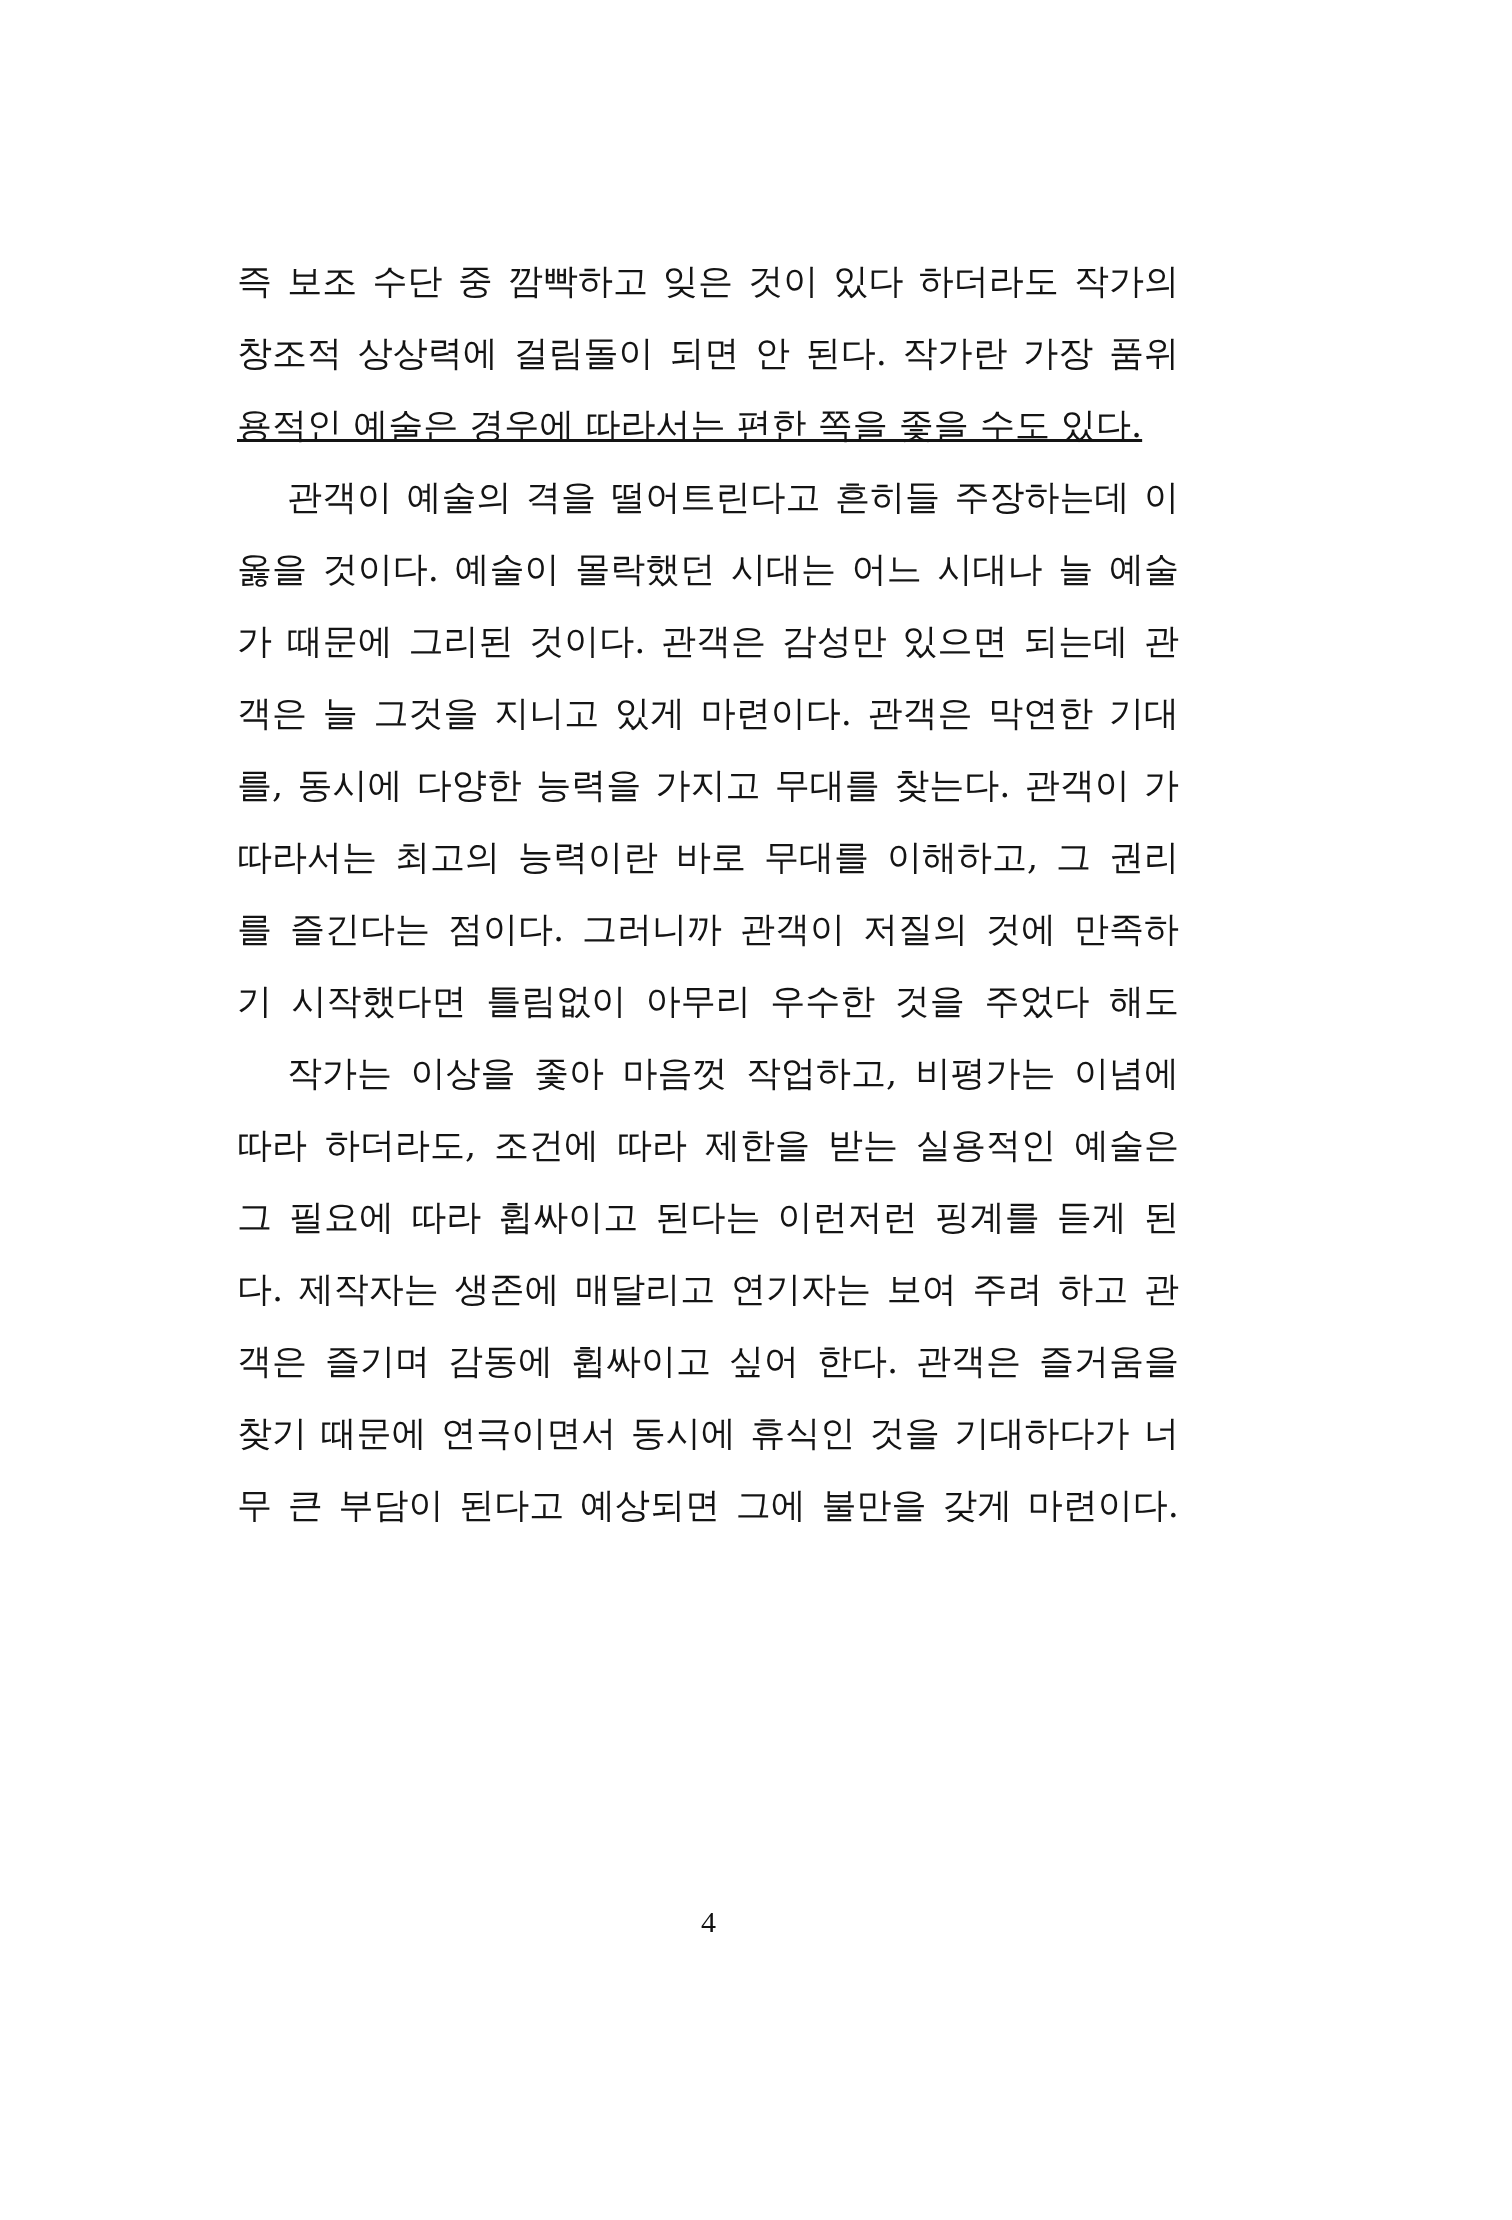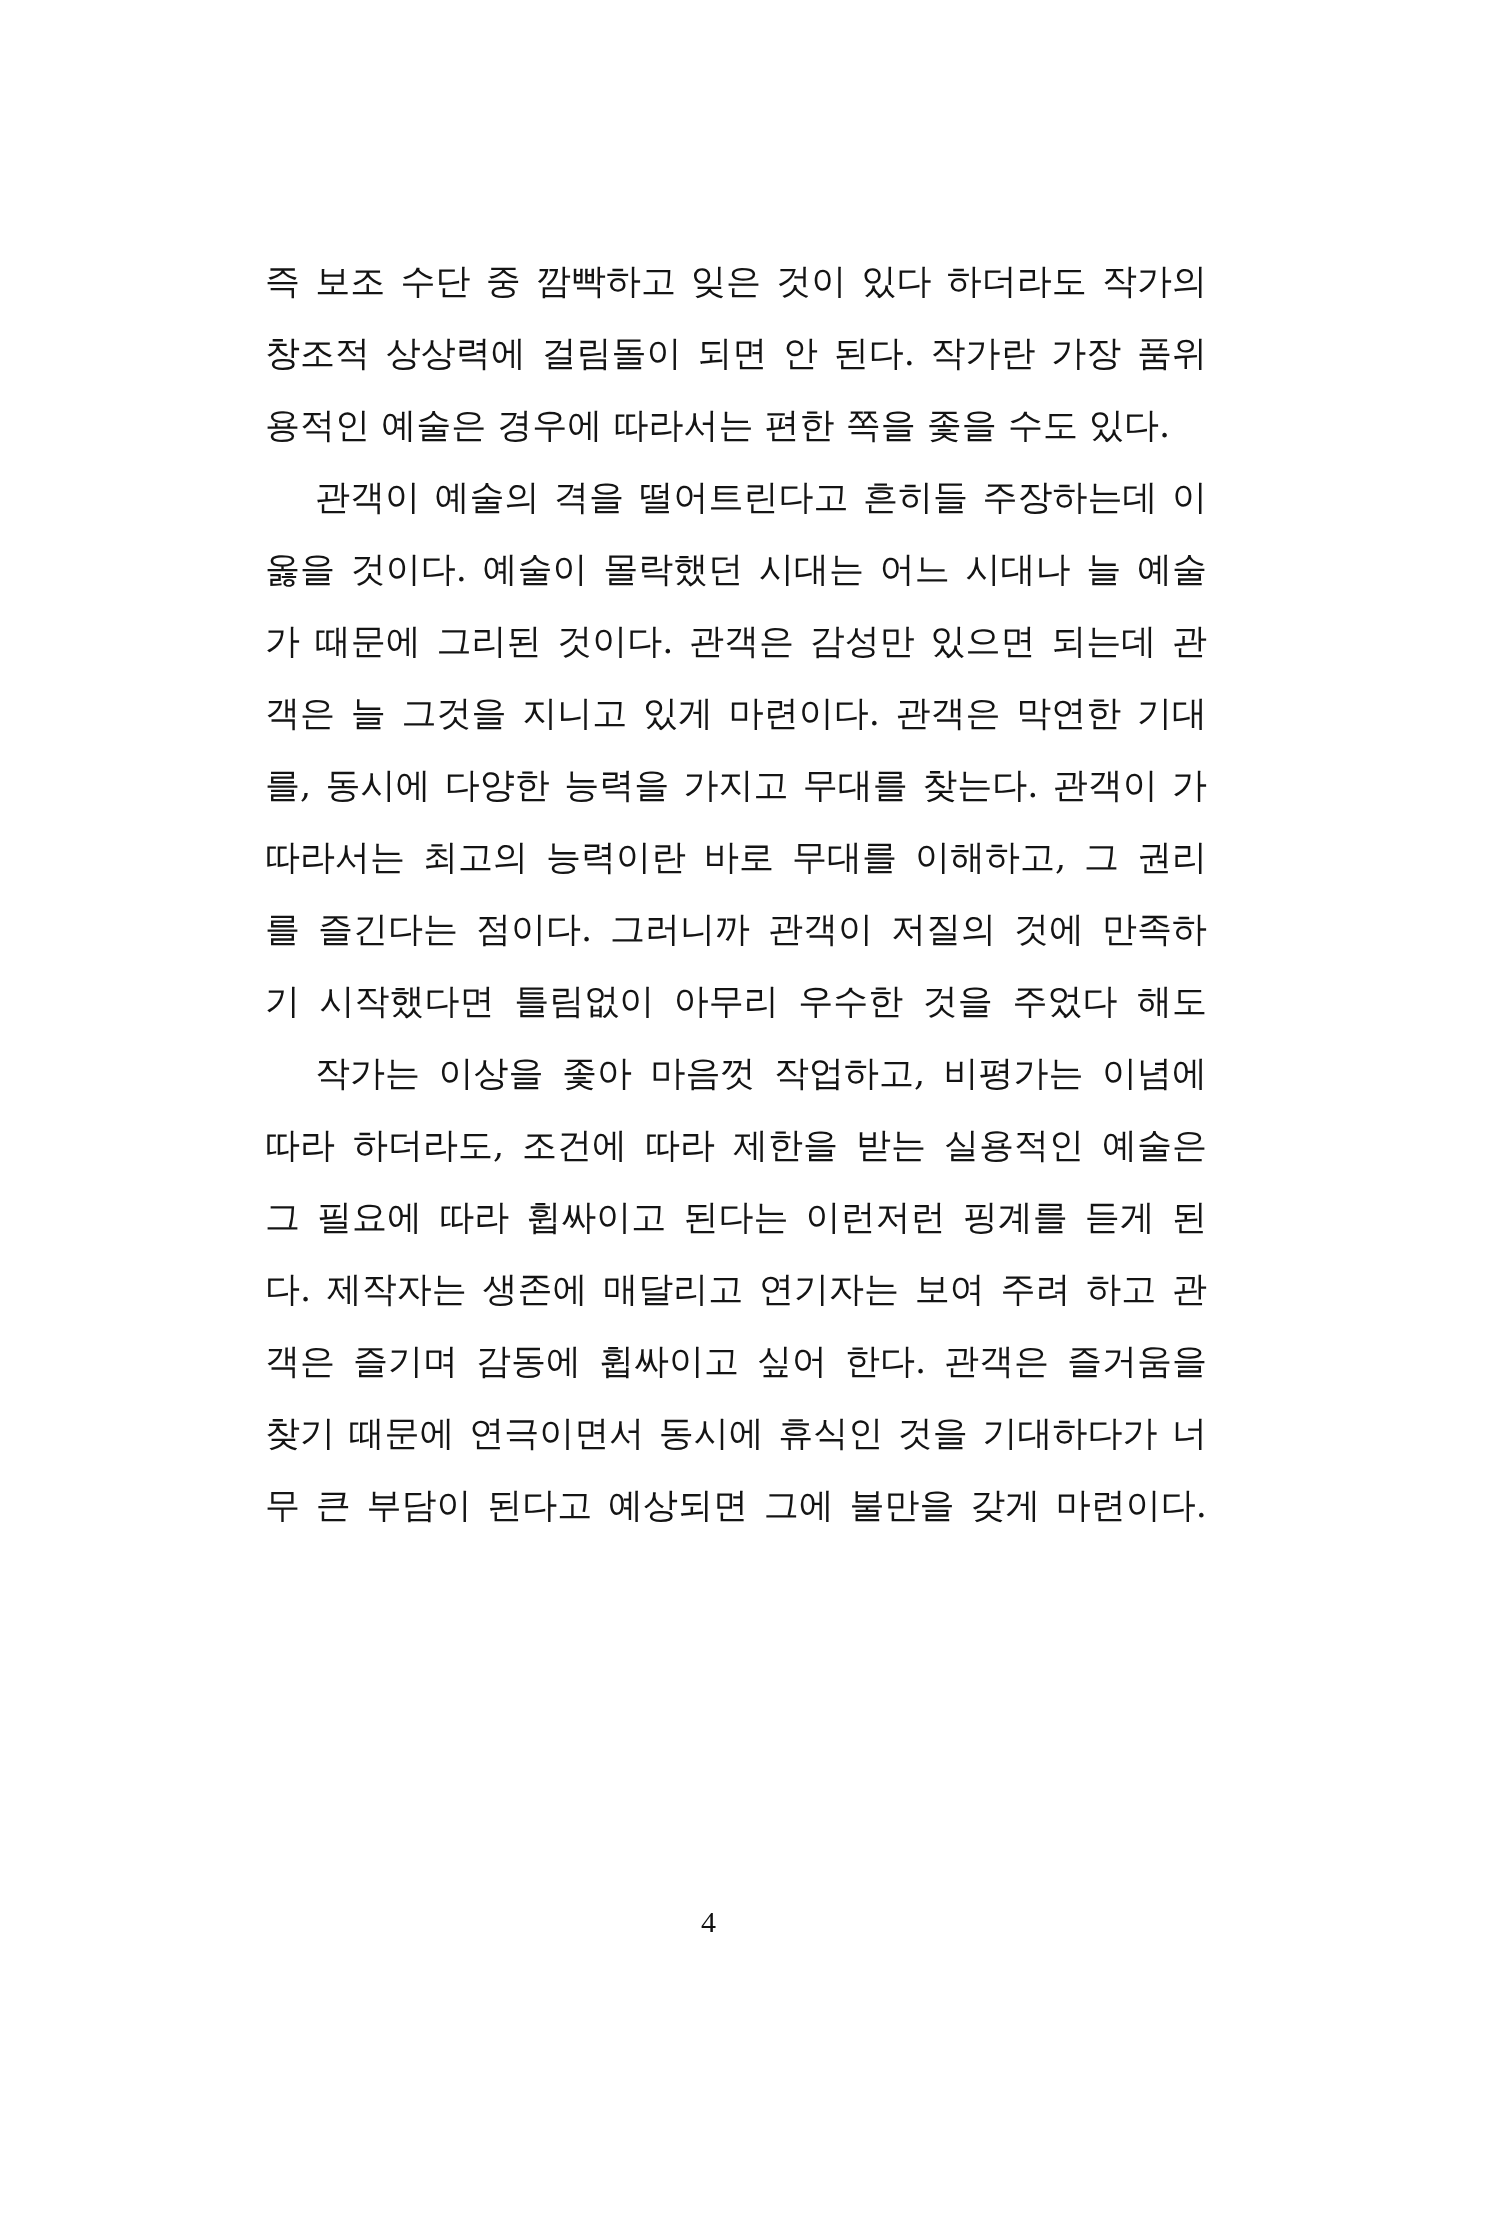--- a/index.html
+++ b/index.html
@@ -23,31 +23,31 @@
     }
     .text-block {
       position: absolute;
       left: 237px;
       top: 245px;
       width: 942px;
       font-family: "DejaVu Serif", "Liberation Serif", serif;
       font-size: 35px;
       line-height: 72px;
       color: #141414;
-      margin-left: 28px;
     }
     .line {
       display: block;
       white-space: nowrap;
       text-align: justify;
       text-align-last: justify;
       height: 72px;
     }
     .line.last {
       text-align-last: left;
+      text-decoration: underline;
     }
     .line.indent {
       padding-left: 50px;
     }
     .page-number {
       position: absolute;
       left: 0;
       width: 1417px;
       top: 1905px;
       text-align: center;

